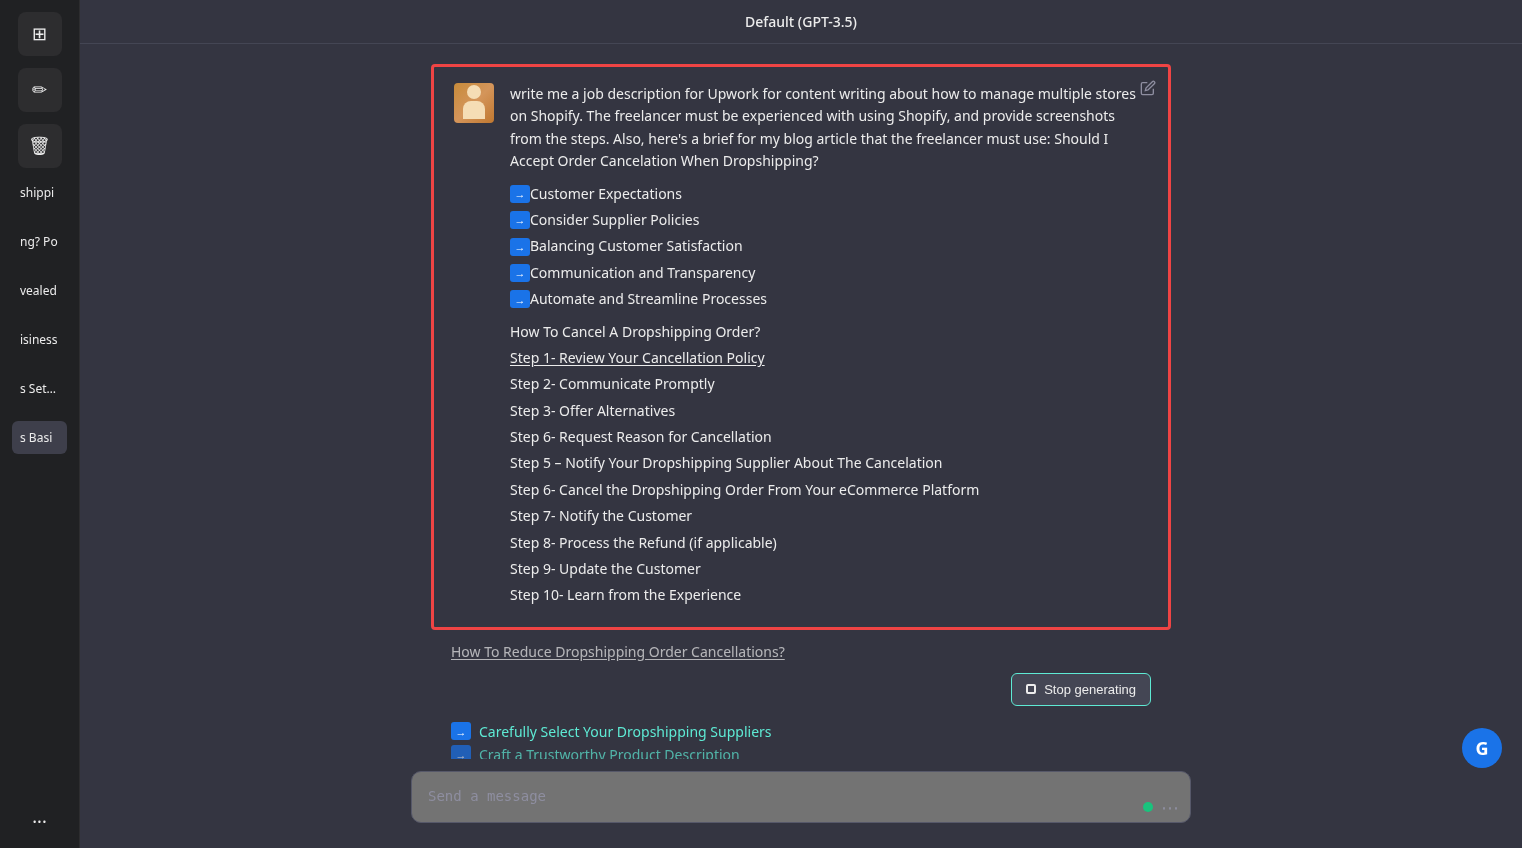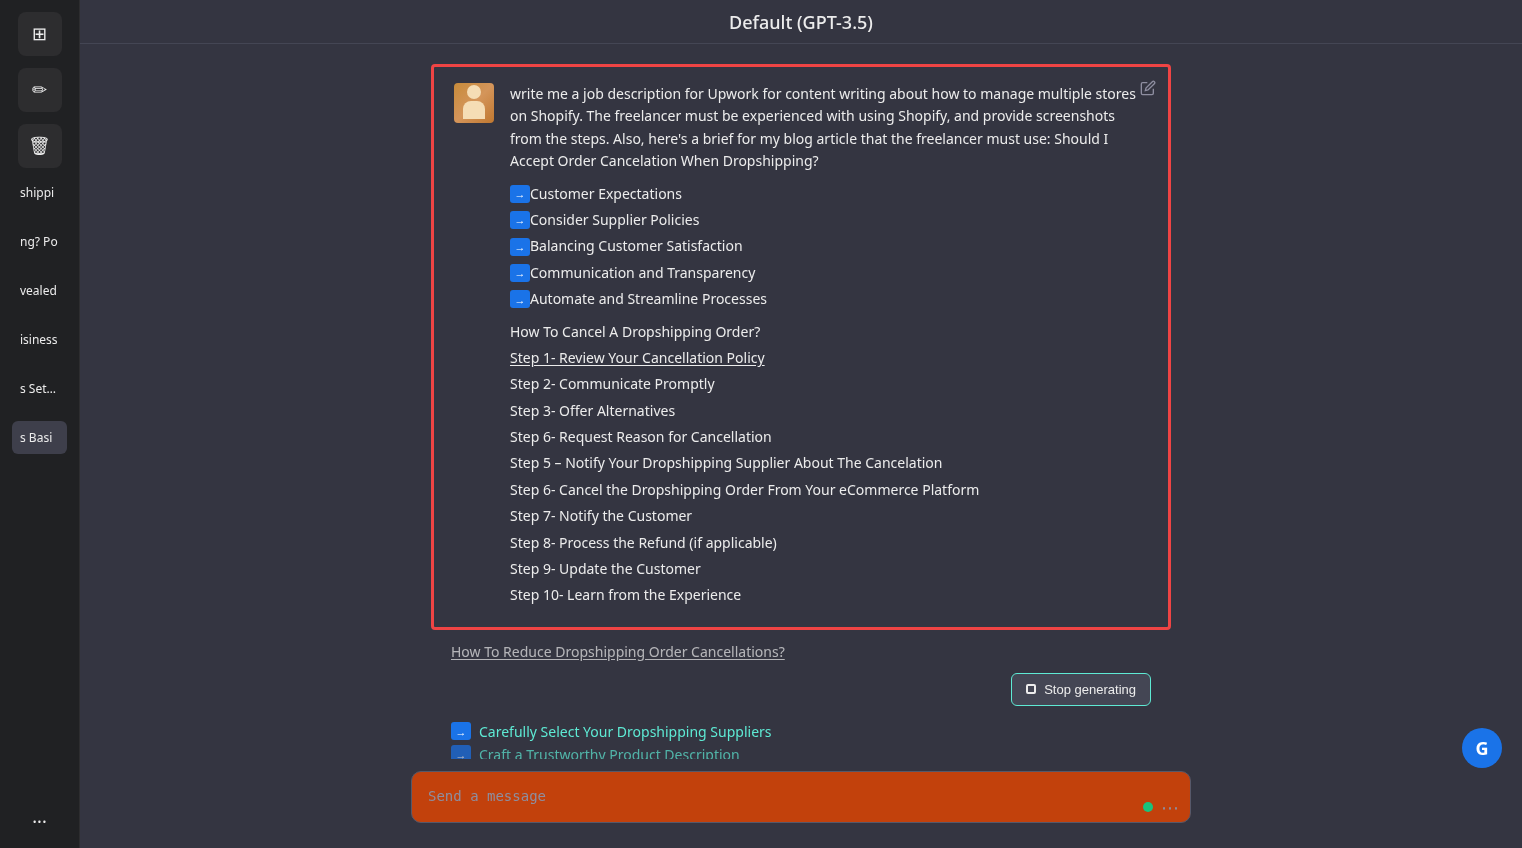--- a/index.html
+++ b/index.html
@@ -110,21 +110,21 @@
       justify-content: center;
       padding: 10px 20px;
       border-bottom: 1px solid #444654;
       background: #343541;
       flex-shrink: 0;
       height: 44px;
     }
 
     .header-title {
       color: #ececec;
-      font-size: 18px;
+      font-size: 14px;
       font-weight: 500;
     }
 
     
     .chat-area {
       flex: 1;
       overflow-y: auto;
       padding: 20px 11px;
       position: relative;
     }
@@ -326,21 +326,21 @@
 
     .input-wrapper {
       max-width: 780px;
       margin: 0 auto;
       position: relative;
     }
 
     .chat-input {
       width: 100%;
       padding: 14px 50px 14px 16px;
-      background: #c2410c;
+      background: #737373;
       border: 1px solid #565869;
       border-radius: 10px;
       color: #ececec;
       font-size: 14px;
       outline: none;
       resize: none;
       height: 52px;
       line-height: 1.5;
     }
 

